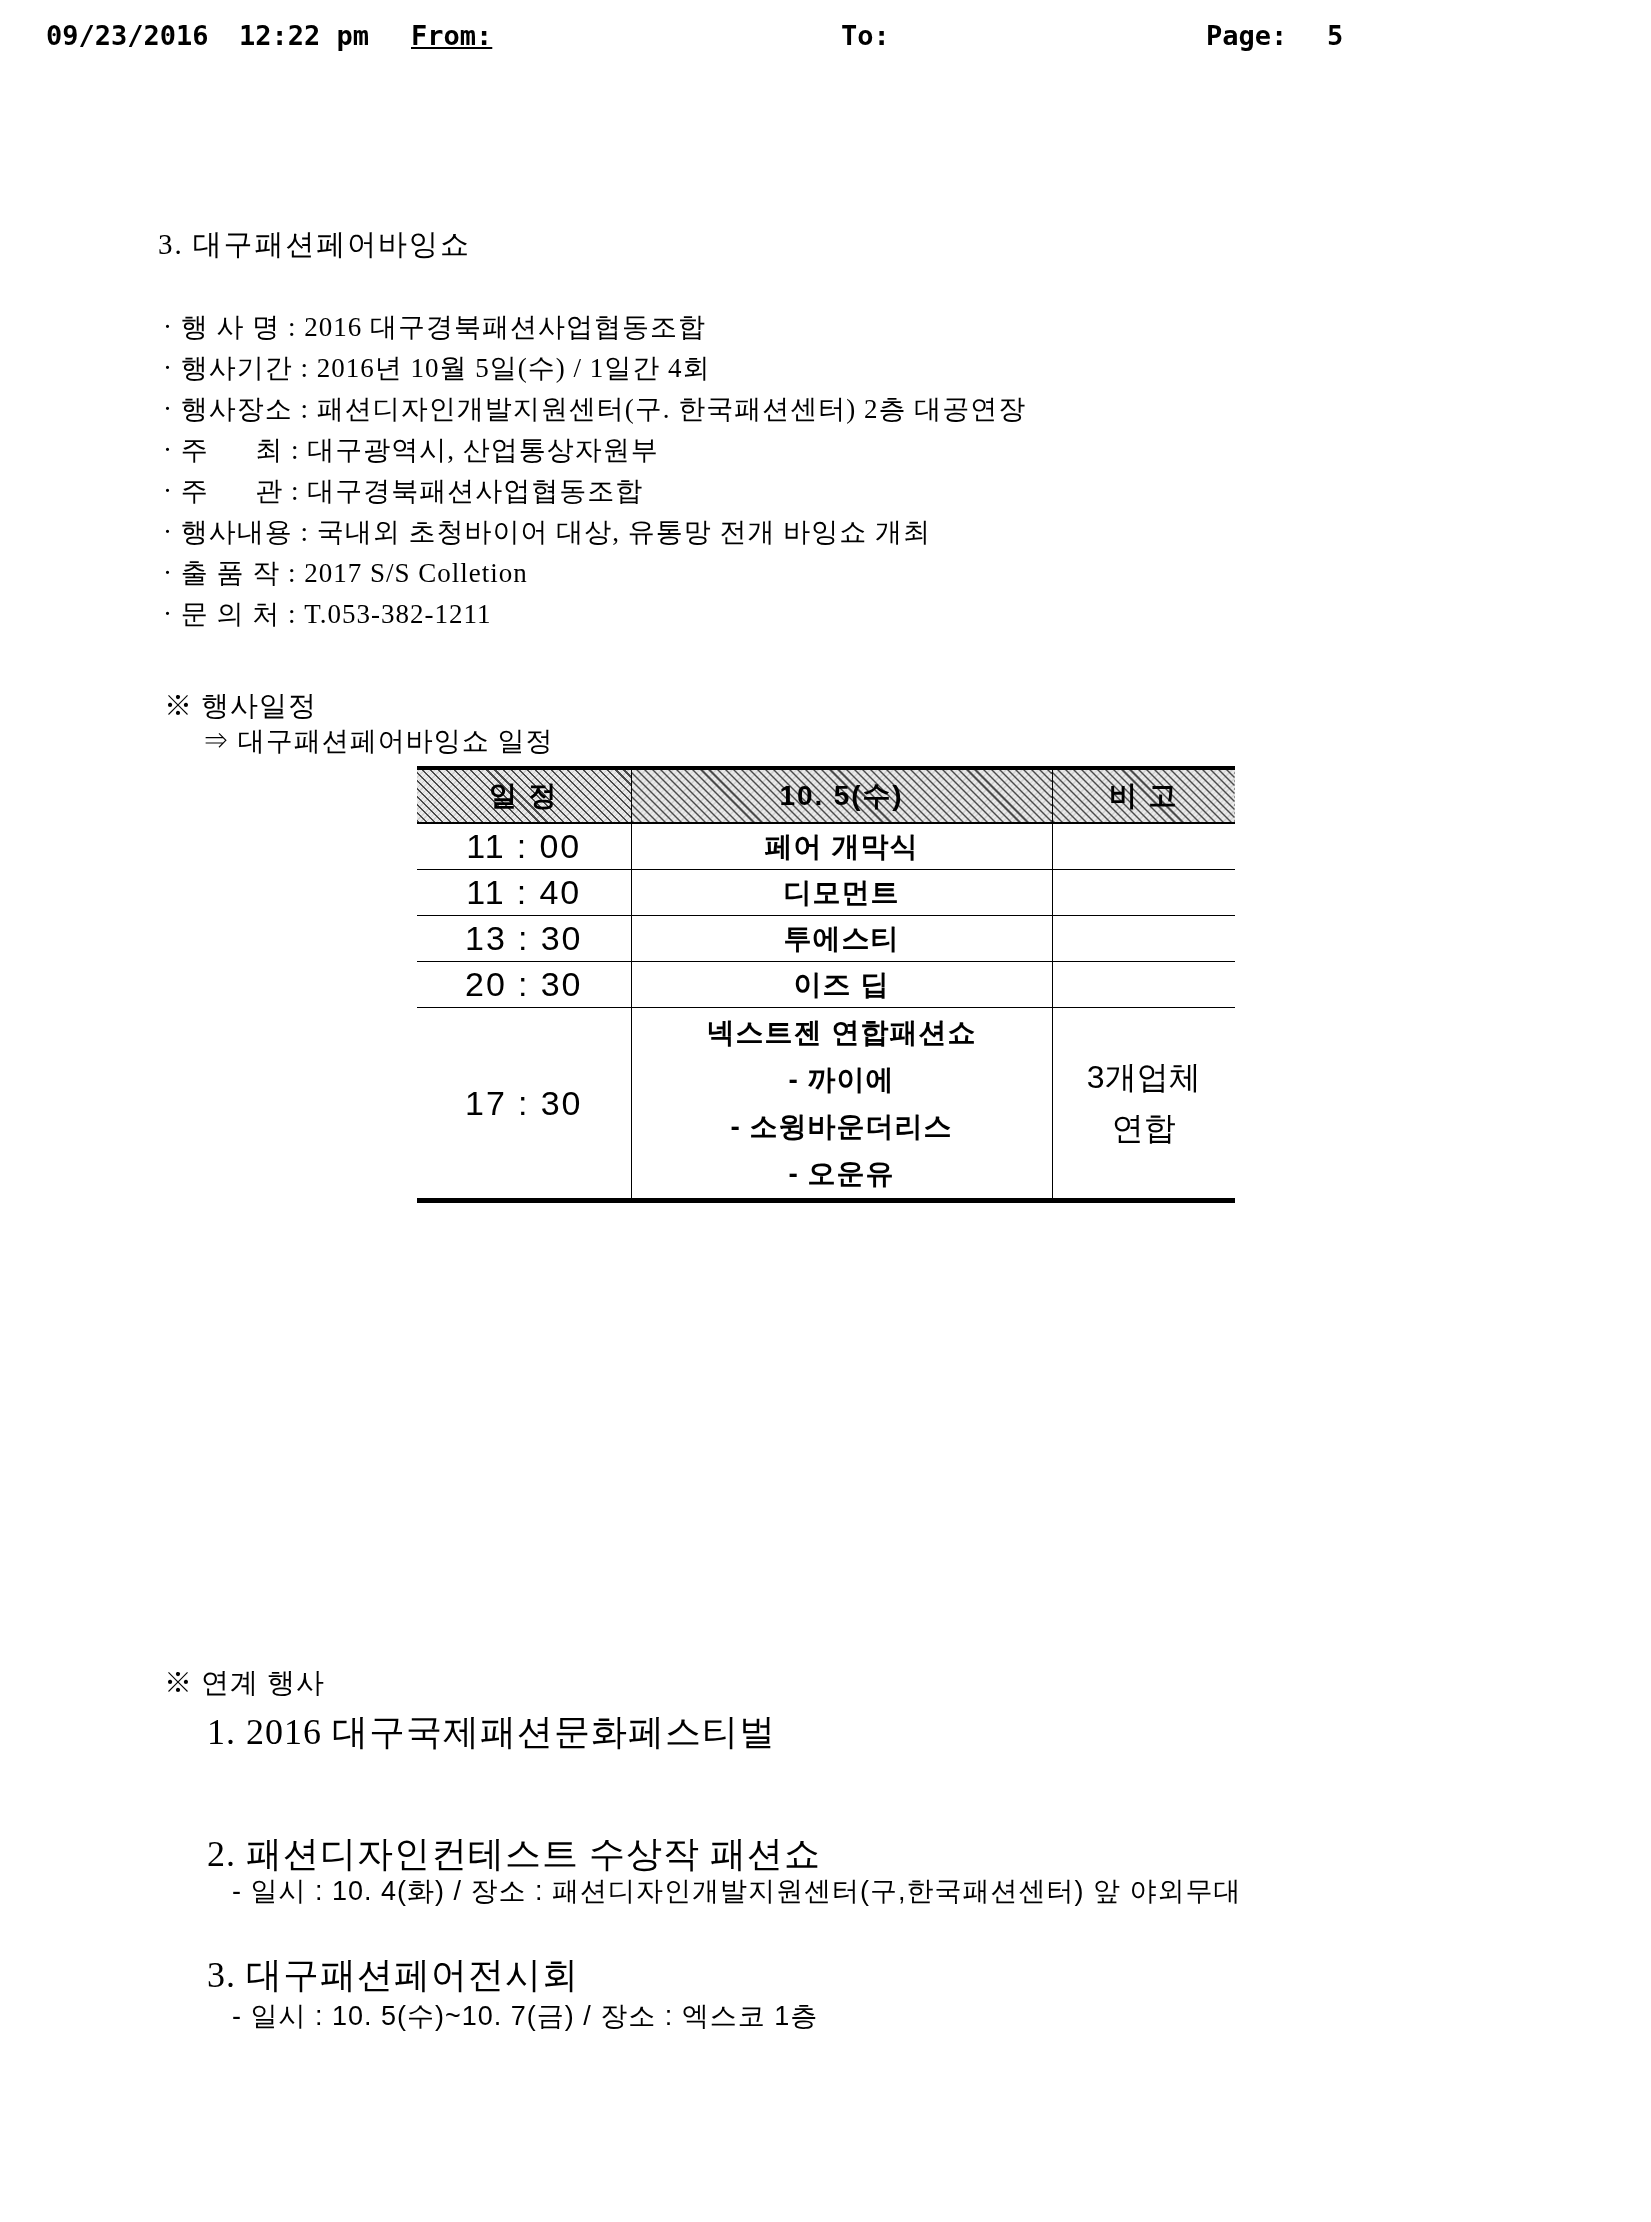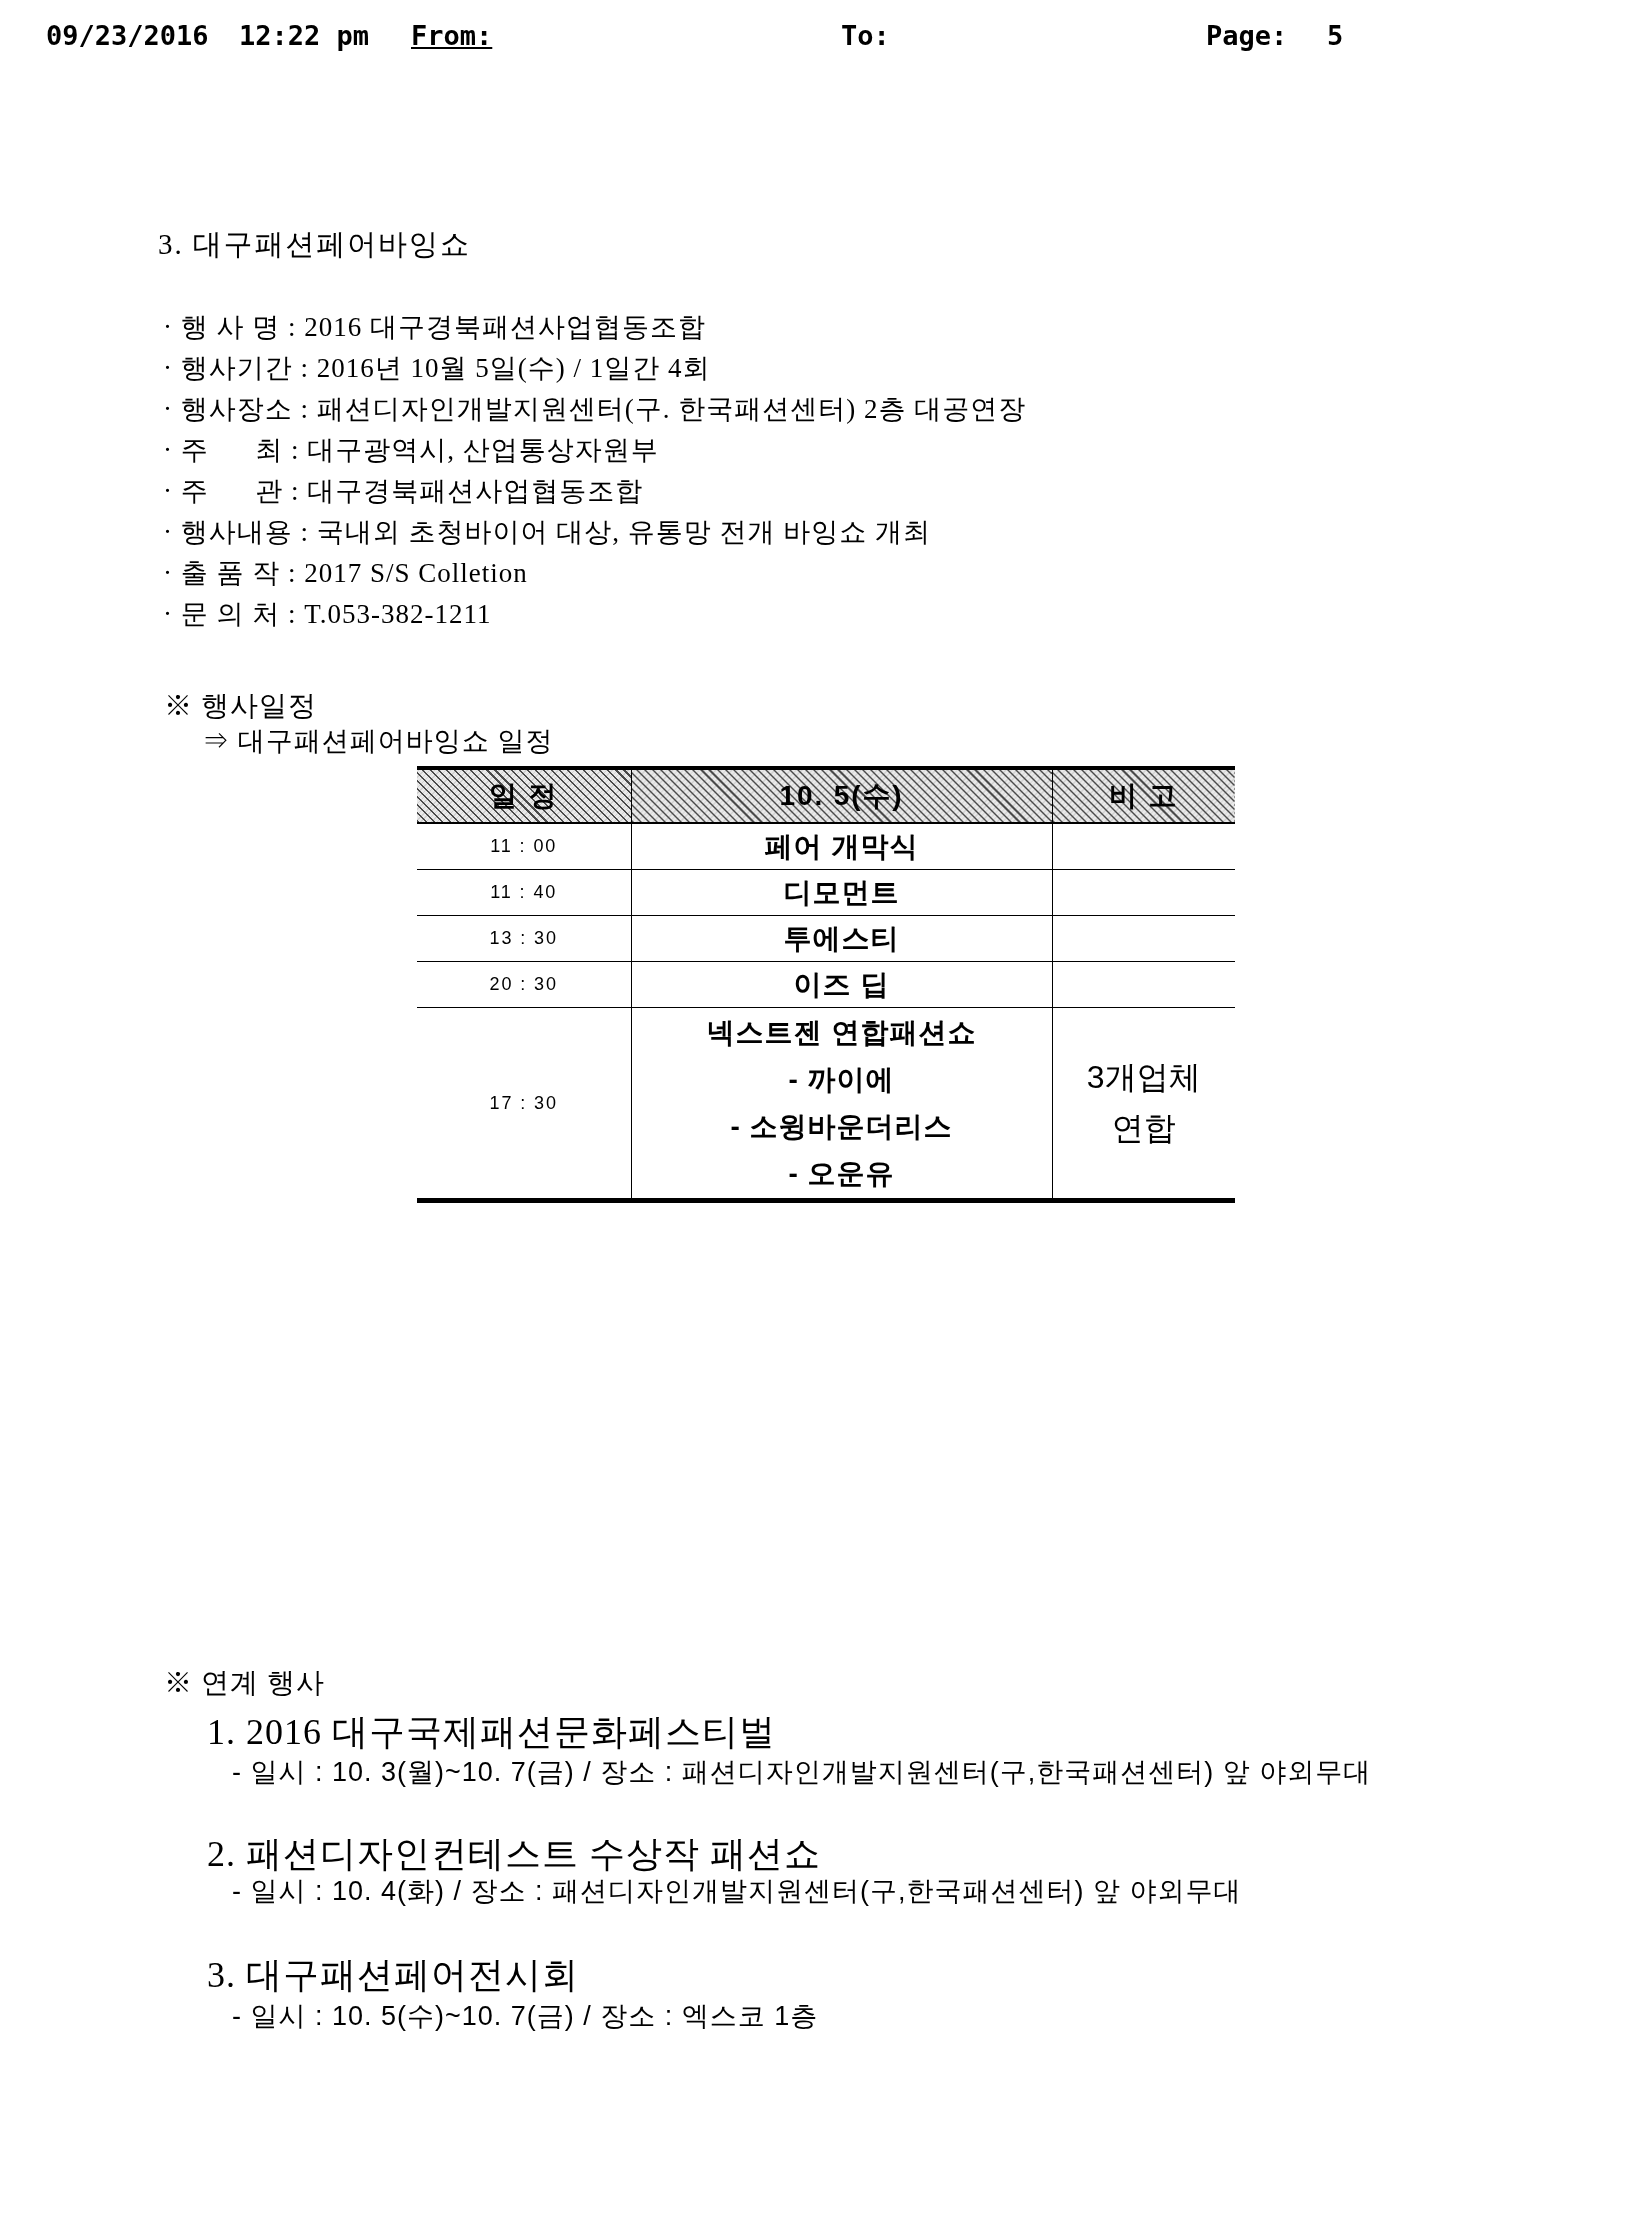--- a/index.html
+++ b/index.html
@@ -82,21 +82,21 @@
   table.sched td{
     border-bottom:1.9px solid #000;
     text-align:center;
     vertical-align:middle;
   }
   table.sched th + th, table.sched td + td{
     border-left:1.9px solid #000;
   }
   table.sched tr.row td{height:43px;}
   td.time{
-    font-size:18px;
+    font-size:34px;
     letter-spacing:1.9px;
   }
   td.event{
     font-size:28px;
     font-weight:600;
     letter-spacing:1px;
   }
   td.note{font-size:32px;}
   tr.tall td{height:184px;border-bottom:none;}
   tr.tall td.event{vertical-align:top;}
@@ -191,21 +191,20 @@
           <div class="nline">3개업체</div>
           <div class="nline">연합</div>
         </td>
       </tr>
     </tbody>
   </table>
 
   <div class="abs heading" style="left:164px;top:1648px;">※ 연계 행사</div>
 
   <div class="abs rel-title" style="left:207px;top:1692px;">1. 2016 대구국제패션문화페스티벌</div>
-  <div class="abs rel-detail" style="left:232px;top:1738px;">- 일시 : 10. 3(월)~10. 7(금) / 장소 : 패션디자인개발지원센터(구,한국패션센터) 앞 야외무대</div>
 
   <div class="abs rel-title" style="left:207px;top:1814px;">2. 패션디자인컨테스트 수상작 패션쇼</div>
   <div class="abs rel-detail" style="left:232px;top:1857px;">- 일시 : 10. 4(화) / 장소 : 패션디자인개발지원센터(구,한국패션센터) 앞 야외무대</div>
 
   <div class="abs rel-title" style="left:207px;top:1935px;">3. 대구패션페어전시회</div>
   <div class="abs rel-detail" style="left:232px;top:1982px;text-align:center;">- 일시 : 10. 5(수)~10. 7(금) / 장소 : 엑스코 1층</div>
 
 </div>
 
 

